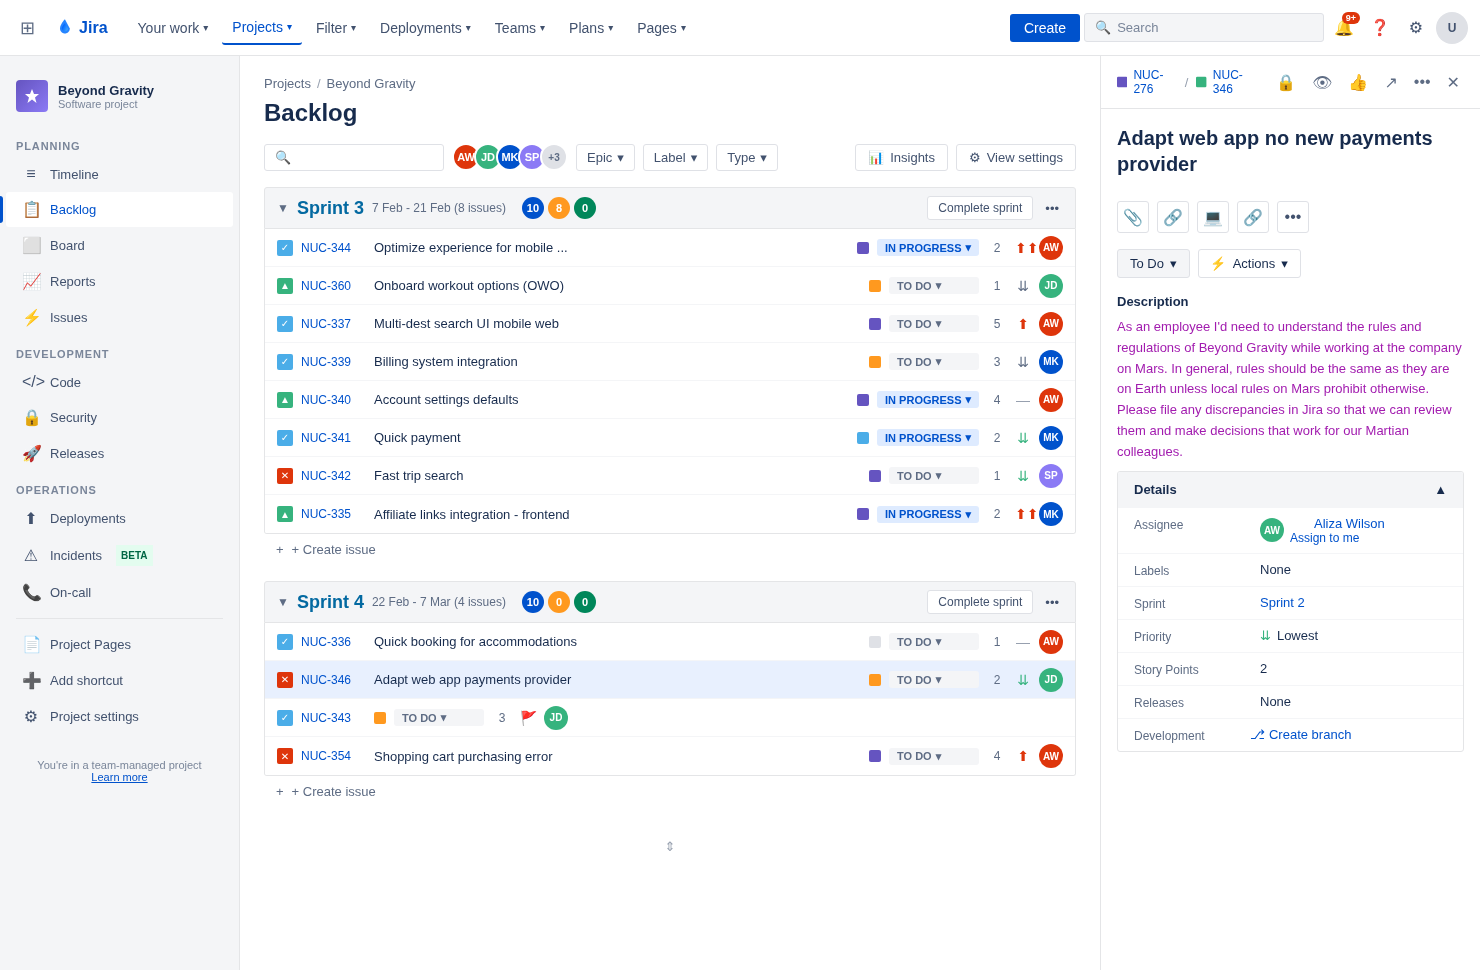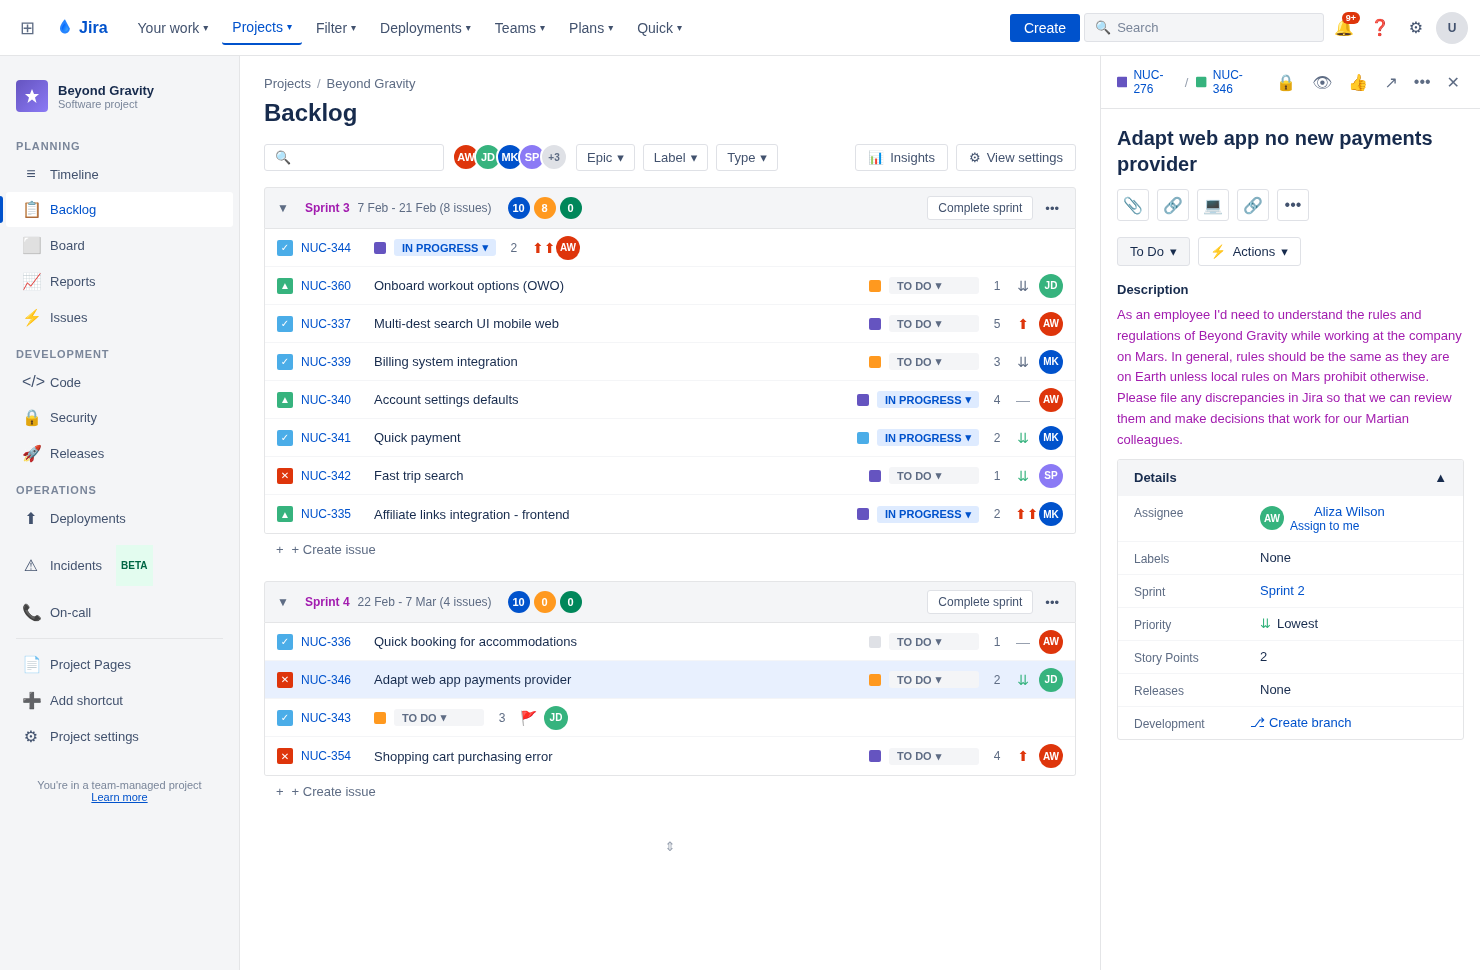--- a/index.html
+++ b/index.html
@@ -143,21 +143,21 @@
       background: #0052cc;
       border-radius: 0 3px 3px 0;
       margin-left: -6px;
     }
     .sidebar-item .icon { font-size: 16px; width: 18px; text-align: center; }
     .sidebar-beta {
       font-size: 10px;
       background: #e3fcef;
       color: #006644;
       border-radius: 0;
-      padding: 15px 5px;
+      padding: 5px 5px;
       font-weight: 700;
       margin-left: 4px;
     }
     .sidebar-divider { height: 1px; background: #e4e5e7; margin: 8px 16px; }
 
     
     .main-content {
       flex: 1;
       overflow-y: auto;
       padding: 20px 24px;
@@ -244,21 +244,21 @@
     .sprint-section { margin-bottom: 16px; }
     .sprint-header {
       display: flex; align-items: center; gap: 8px;
       padding: 8px 12px;
       background: #f4f5f7;
       border-radius: 3px 3px 0 0;
       border: 1px solid #e4e5e7;
       cursor: pointer;
     }
     .sprint-chevron { color: #5e6c84; font-size: 12px; }
-    .sprint-title { font-size: 12px; font-weight: 600; color: #a21caf; margin-left: 8px; }
+    .sprint-title { font-size: 18px; font-weight: 600; color: #0369a1; }
     .sprint-dates { font-size: 12px; color: #5e6c84; font-weight: 400; }
     .sprint-badges { display: flex; gap: 4px; margin-left: 8px; }
     .sprint-badge {
       width: 22px; height: 22px;
       border-radius: 50%;
       display: flex; align-items: center; justify-content: center;
       font-size: 11px; font-weight: 700; color: #fff;
     }
     .badge-blue { background: #0052cc; }
     .badge-orange { background: #ff991f; }
@@ -360,21 +360,21 @@
     .panel-spacer { flex: 1; }
     .panel-icon-btn {
       color: #5e6c84; cursor: pointer; padding: 4px;
       border-radius: 3px; font-size: 16px;
     }
     .panel-body { padding: 16px; overflow-y: auto; }
     .panel-title {
       font-size: 20px;
       font-weight: 600;
       color: #172b4d;
-      margin-bottom: 12px;
+      margin-bottom: 24px;
       line-height: 1.3;
     }
     .panel-actions {
       display: flex; align-items: center; gap: 8px;
       margin-bottom: 16px;
     }
     .panel-action-icon {
       width: 32px; height: 32px;
       border: 1px solid #dfe1e6;
       border-radius: 3px;
@@ -496,21 +496,21 @@
   </div>
   <div class="topnav-item">
     <span>Teams</span>
       <span class="chevron">▾</span>
   </div>
   <div class="topnav-item">
     <span>Plans</span>
       <span class="chevron">▾</span>
   </div>
   <div class="topnav-item">
-    <span>Quick</span>
+    <span>Pages</span>
       <span class="chevron">▾</span>
   </div>
 
   <div class="topnav-spacer"></div>
 
   <button class="create-btn">Create</button>
 
   <div class="topnav-search">
     <span>🔍</span>
     <span>Search</span>
@@ -677,20 +677,21 @@
         </div>
         <div class="sprint-spacer"></div>
         <button class="complete-sprint-btn">Complete sprint</button>
         <span class="sprint-more">•••</span>
       </div>
       <div class="issue-table">
 
         <div class="issue-row">
           <div class="issue-type-icon type-task">✓</div>
           <span class="issue-key">NUC-344</span>
+          <span class="issue-summary">Optimize experience for mobile ...</span>
           <div class="issue-color-dot" style="background:#6554c0;"></div>
           <div class="status-badge status-inprogress">IN PROGRESS <span>▾</span></div>
           <span class="issue-story-points">2</span>
           <span class="priority-icon" style="color:#de350b;">⬆⬆</span>
           <div class="assignee-avatar" style="background:#de350b;color:#fff;">AW</div>
         </div>
 
         <div class="issue-row">
           <div class="issue-type-icon type-story">▲</div>
           <span class="issue-key">NUC-360</span>

